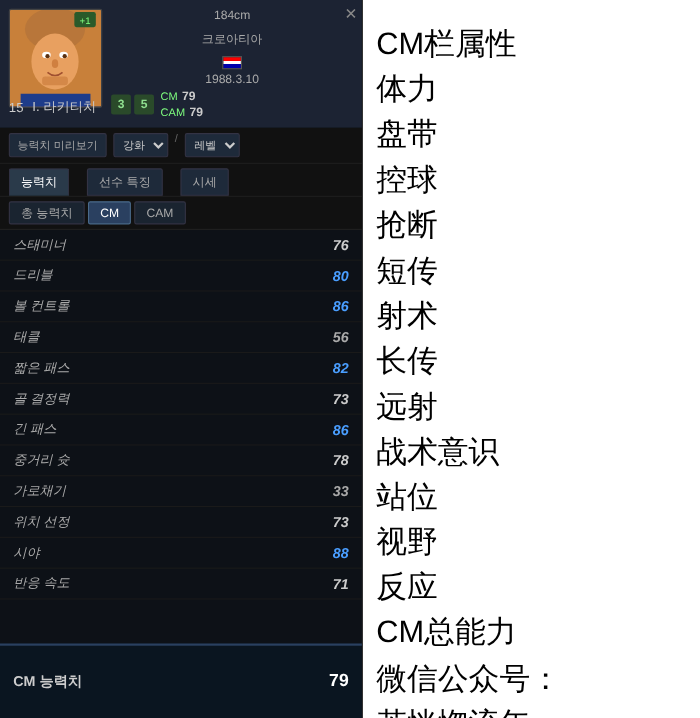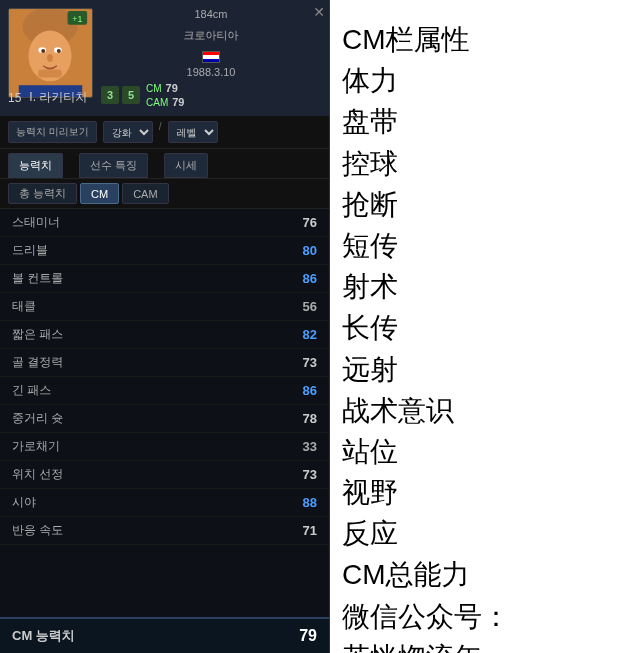--- a/index.html
+++ b/index.html
@@ -189,20 +189,21 @@
     .subtab.active {
       background: #2a4060;
       color: #fff;
       border-color: #4a6a8a;
     }
 
     .stats-list {
       flex: 1;
       overflow-y: auto;
       padding: 0;
+      font-style: italic;
     }
 
     .stats-list::-webkit-scrollbar { width: 4px; }
     .stats-list::-webkit-scrollbar-track { background: #111; }
     .stats-list::-webkit-scrollbar-thumb { background: #333; }
 
     .stat-row {
       display: flex;
       justify-content: space-between;
       align-items: center;
@@ -220,21 +221,21 @@
       font-weight: bold;
     }
 
     .stat-value.normal { color: #ccc; }
     .stat-value.high { color: #4a9eff; }
     .stat-value.low { color: #aaa; }
 
     .total-row {
       background: #0a1520;
       border-top: 2px solid #2a4060;
-      padding: 8px 12px;
+      padding: 24px 12px;
       display: flex;
       justify-content: space-between;
       align-items: center;
     }
 
     .total-label {
       color: #ccc;
       font-size: 13px;
       font-weight: bold;
     }

